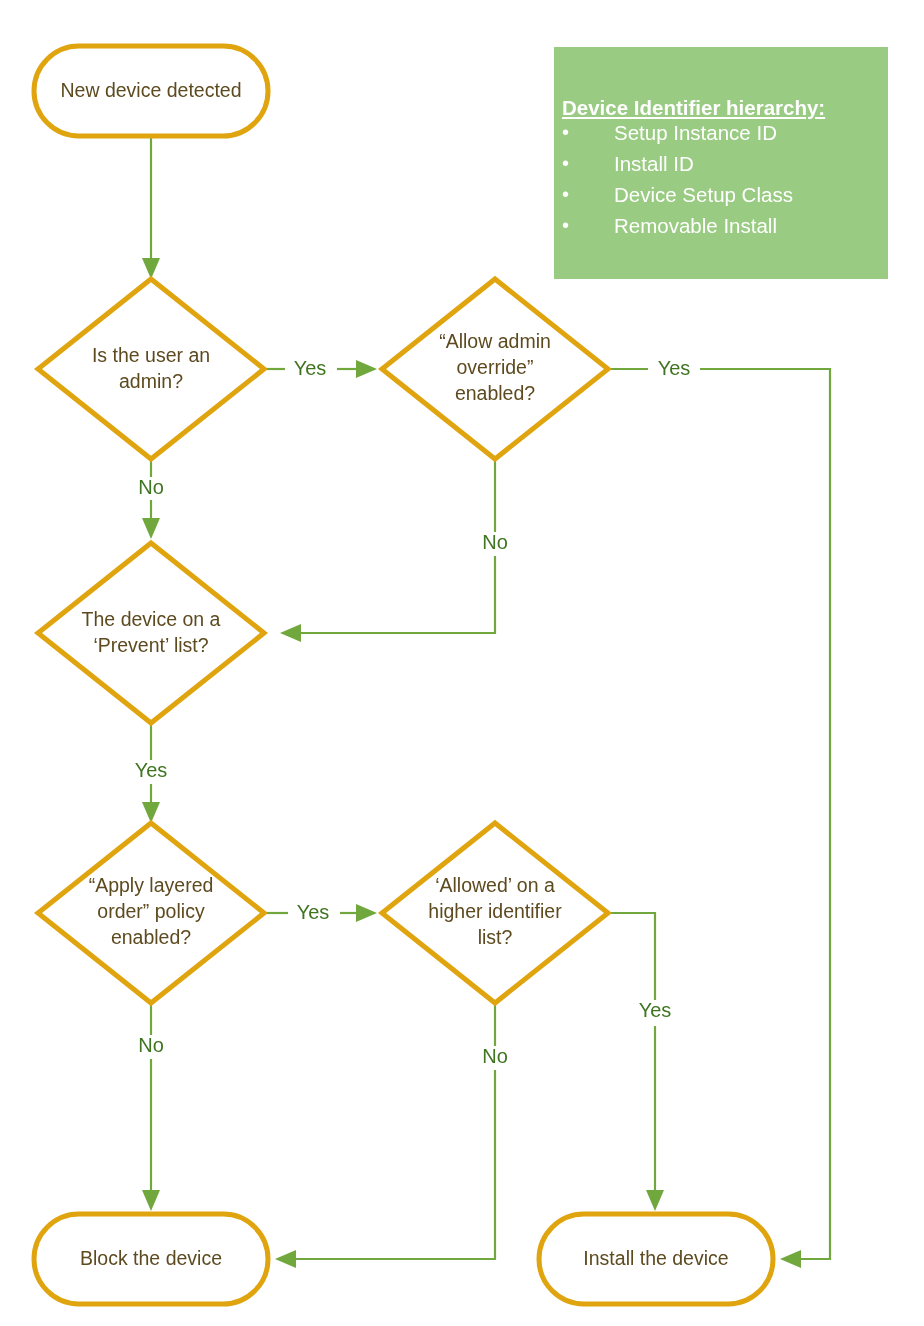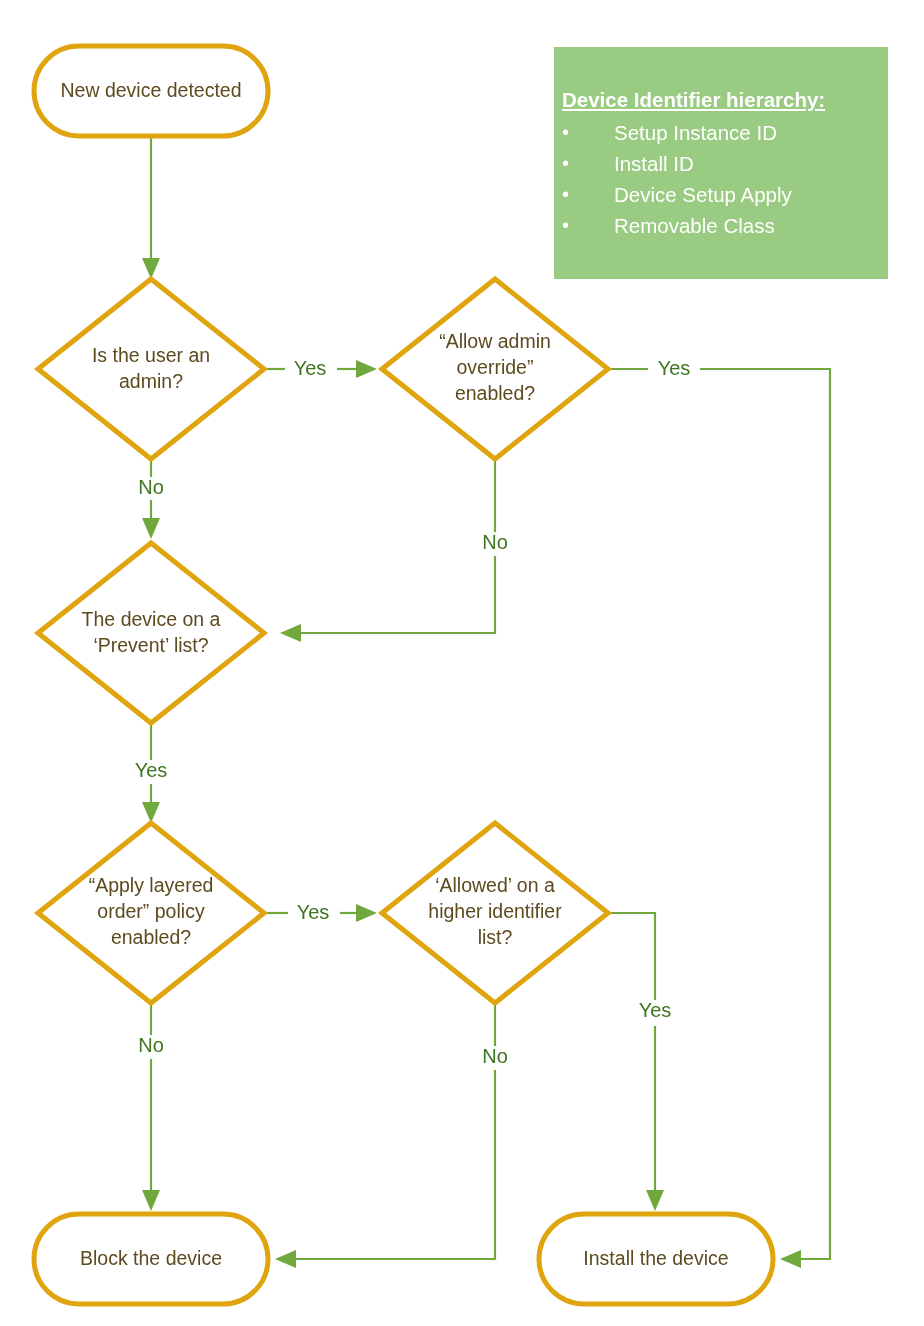--- a/index.html
+++ b/index.html
@@ -205,34 +205,34 @@
     </g>
 
     <g>
       <rect class="node-shape" x="539" y="1214" width="234" height="90" rx="45" ry="45"></rect>
       <text class="node-text" x="656" y="1260">Install the device</text>
     </g>
 
   </svg>
 
   <div class="legend-box" style="left:554px; top:47px; width:334px; height:232px;">
-    <div class="legend-title" style="position:absolute; left:8px; top:40px;">Device Identifier hierarchy:</div>
+    <div class="legend-title" style="position:absolute; left:8px; top:48px;">Device Identifier hierarchy:</div>
     <ul class="legend-list" style="position:absolute; left:8px; top:70px;">
       <li class="legend-li">
         <span class="legend-bullet">•</span>
         <span>Setup Instance ID</span>
       </li>
       <li class="legend-li">
         <span class="legend-bullet">•</span>
         <span>Install ID</span>
       </li>
       <li class="legend-li">
         <span class="legend-bullet">•</span>
-        <span>Device Setup Apply</span>
-      </li>
-      <li class="legend-li">
-        <span class="legend-bullet">•</span>
-        <span>Removable Class</span>
+        <span>Device Setup Class</span>
+      </li>
+      <li class="legend-li">
+        <span class="legend-bullet">•</span>
+        <span>Removable Install</span>
       </li>
     </ul>
   </div>
 
 </div>
 
 </body></html>

